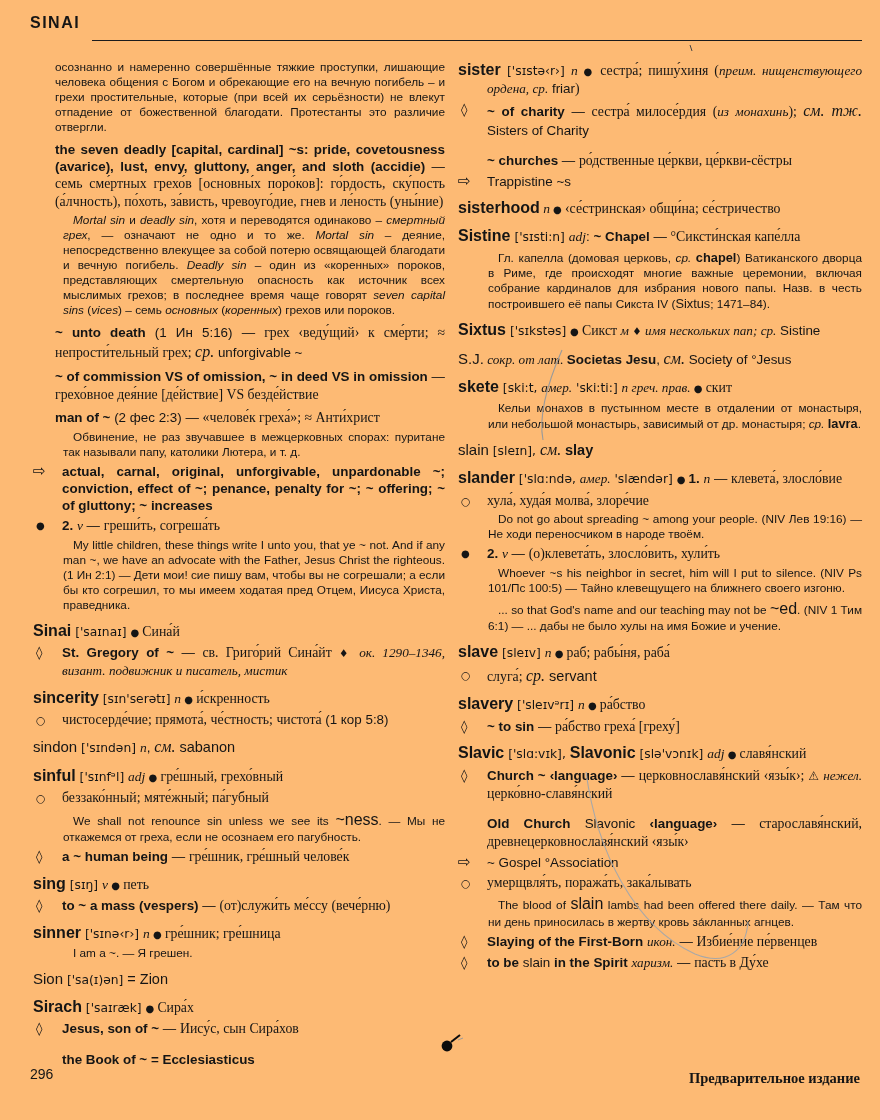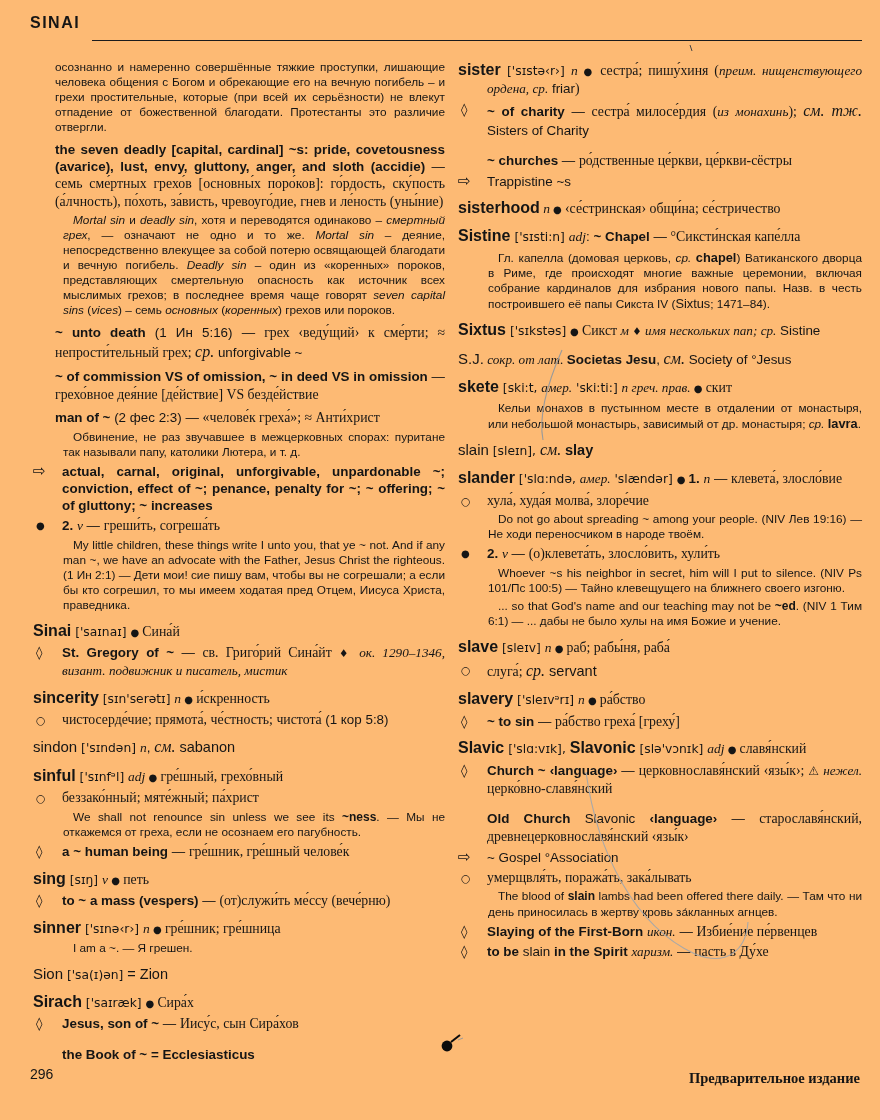--- a/index.html
+++ b/index.html
@@ -29,21 +29,21 @@
   .r-b15{font-weight:700;font-size:14.5px;}
   .r-ph{font-family:"DejaVu Sans",sans-serif;font-size:12.3px;}
   .r-pos{font-family:"Liberation Serif",serif;font-style:italic;font-size:13.5px;}
   .r-ru{font-family:"Liberation Serif",serif;font-size:13.8px;}
   .r-ri{font-family:"Liberation Serif",serif;font-style:italic;font-size:13.2px;}
   .r-it{font-family:"Liberation Serif",serif;font-style:italic;font-size:16px;}
   .r-b{font-weight:700;}
   .r-pl15{font-size:14.5px;}
   .r-sm{font-size:11.8px;}
   .r-smi{font-size:11.8px;font-style:italic;}
-  .r-smb{font-size:12px;font-weight:700;}
+  .r-smb{font-size:16px;font-weight:400;}
   .r-xb{font-size:12.8px;font-weight:700;}
   .r-xr{font-size:12.8px;}
   .r-bul{font-size:10px;font-family:"DejaVu Sans",sans-serif;}
   .r-dia{font-size:10.5px;font-family:"DejaVu Sans",sans-serif;}
   .r-warn{font-size:12px;font-family:"DejaVu Sans",sans-serif;}
   .overlay{position:absolute;left:0;top:0;pointer-events:none;}
   .ft-num{position:absolute;left:30px;top:1066px;font-size:14px;}
   .ft-ed{position:absolute;right:20px;top:1070px;font-family:"Liberation Serif",serif;font-weight:700;font-size:14.5px;}
 </style>
 </head>
@@ -63,21 +63,21 @@
       <div class="blk x"><span class="r-sm">Обвинение, не раз звучавшее в межцерковных спорах: пуритане так называли папу, католики Лютера, и т. д.</span></div>
       <div class="blk s"><span class="mk mk-arr">⇨</span><span class="r-b">actual, carnal, original, unforgivable, unpardonable ~; conviction, effect of ~; penance, penalty for ~; ~ offering; ~ of gluttony; ~ increases</span></div>
       <div class="blk s"><span class="mk mk-dot">●</span><span class="r-b">2. </span><span class="r-pos">v</span><span class="r-pl"> — </span><span class="r-ru">греши́ть, согреша́ть</span></div>
       <div class="blk x"><span class="r-sm">My little children, these things write I unto you, that ye ~ not. And if any man ~, we have an advocate with the Father, Jesus Christ the righteous. (1 Ин 2:1) — Дети мои! сие пишу вам, чтобы вы не согрешали; а если бы кто согрешил, то мы имеем ходатая пред Отцем, Иисуса Христа, праведника.</span></div>
       <div class="blk e"><span class="r-hw">Sinai</span><span class="r-ph"> ['saɪnaɪ] </span><span class="r-bul">● </span><span class="r-ru">Сина́й</span></div>
       <div class="blk s"><span class="mk mk-dia">◊</span><span class="r-b">St. Gregory of ~</span><span class="r-pl"> — </span><span class="r-ru">св. Григо́рий Сина́йт </span><span class="r-dia">♦ </span><span class="r-ri">ок. 1290–1346, визант. подвижник и писатель, мистик</span></div>
       <div class="blk e"><span class="r-hw">sincerity</span><span class="r-ph"> [sɪn'serətɪ] </span><span class="r-pos">n</span><span class="r-bul"> ● </span><span class="r-ru">и́скренность</span></div>
       <div class="blk s"><span class="mk mk-cir">○</span><span class="r-ru">чистосерде́чие; прямота́, че́стность; чистота́ </span><span class="r-pl">(1 кор 5:8)</span></div>
       <div class="blk e"><span class="r-hw2">sindon</span><span class="r-ph"> ['sɪndən] </span><span class="r-pos">n</span><span class="r-pl">, </span><span class="r-it">см.</span><span class="r-pl15"> sabanon</span></div>
       <div class="blk e"><span class="r-hw">sinful</span><span class="r-ph"> ['sɪnfᵊl] </span><span class="r-pos">adj</span><span class="r-bul"> ● </span><span class="r-ru">гре́шный, грехо́вный</span></div>
-      <div class="blk s"><span class="mk mk-cir">○</span><span class="r-ru">беззако́нный; мяте́жный; па́христ</span></div>
+      <div class="blk s"><span class="mk mk-cir">○</span><span class="r-ru">беззако́нный; мяте́жный; па́губный</span></div>
       <div class="blk x"><span class="r-sm">We shall not renounce sin unless we see its </span><span class="r-smb">~ness</span><span class="r-sm">. — Мы не откажемся от греха, если не осознаем его пагубность.</span></div>
       <div class="blk s"><span class="mk mk-dia">◊</span><span class="r-b">a ~ human being</span><span class="r-pl"> — </span><span class="r-ru">гре́шник, гре́шный челове́к</span></div>
       <div class="blk e"><span class="r-hw">sing</span><span class="r-ph"> [sɪŋ] </span><span class="r-pos">v</span><span class="r-bul"> ● </span><span class="r-ru">петь</span></div>
       <div class="blk s"><span class="mk mk-dia">◊</span><span class="r-b">to ~ a mass (vespers)</span><span class="r-pl"> — </span><span class="r-ru">(от)служи́ть ме́ссу (вече́рню)</span></div>
       <div class="blk e"><span class="r-hw">sinner</span><span class="r-ph"> ['sɪnə‹r›] </span><span class="r-pos">n</span><span class="r-bul"> ● </span><span class="r-ru">гре́шник; гре́шница</span></div>
       <div class="blk x"><span class="r-sm">I am a ~. — Я грешен.</span></div>
       <div class="blk e"><span class="r-hw2">Sion</span><span class="r-ph"> ['sa(ɪ)ən] </span><span class="r-pl15">= Zion</span></div>
       <div class="blk e"><span class="r-hw">Sirach</span><span class="r-ph"> ['saɪræk] </span><span class="r-bul">● </span><span class="r-ru">Сира́х</span></div>
       <div class="blk s"><span class="mk mk-dia">◊</span><span class="r-b">Jesus, son of ~</span><span class="r-pl"> — </span><span class="r-ru">Иису́с, сын Сира́хов</span></div>
       <div class="blk s2"><span class="r-b">the Book of ~</span><span class="r-b"> = Ecclesiasticus</span></div>

